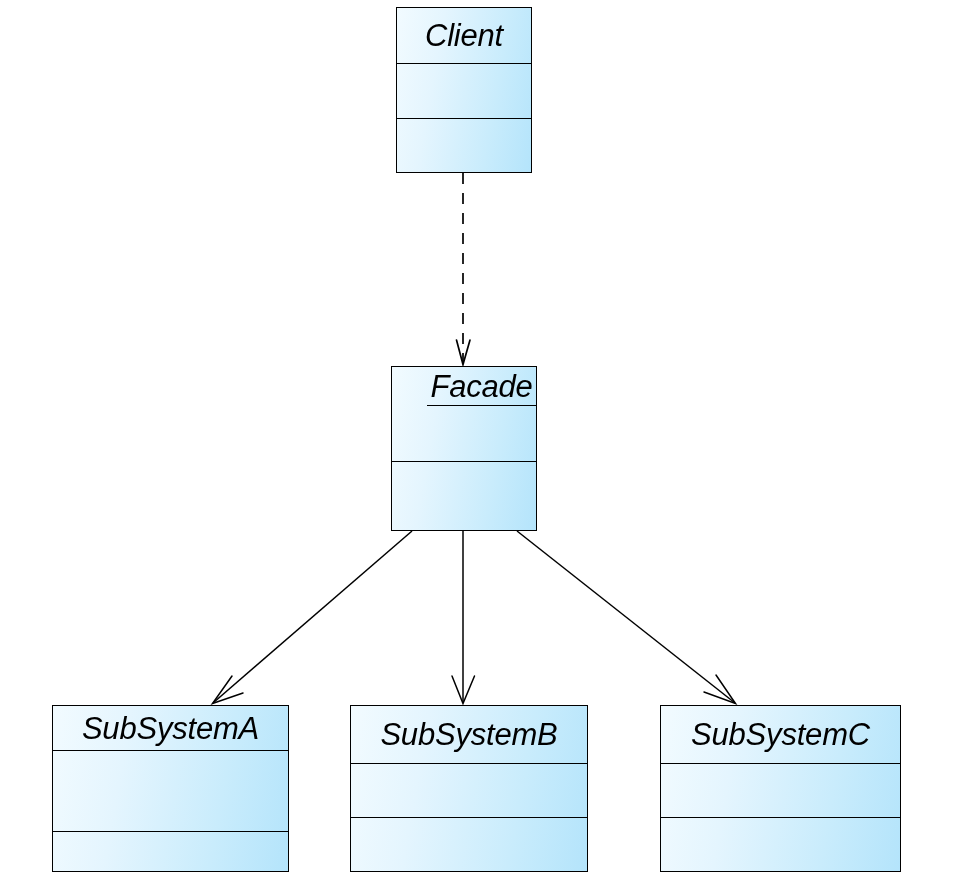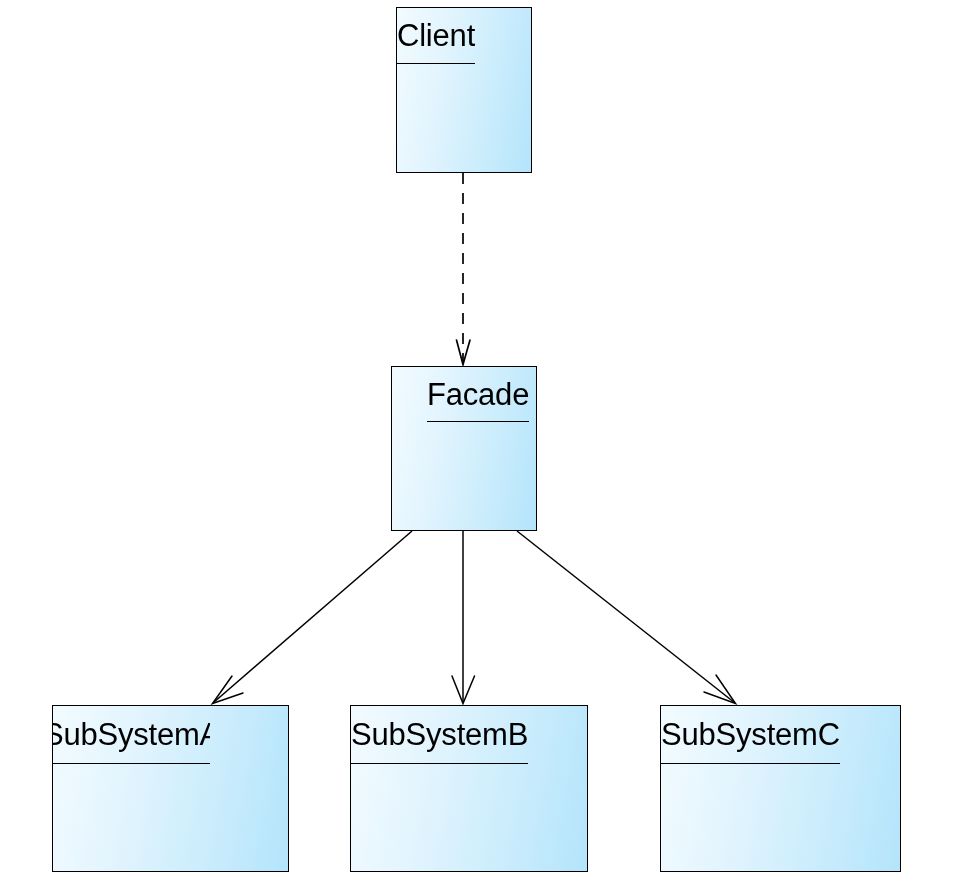--- a/index.html
+++ b/index.html
@@ -18,22 +18,23 @@
     background: #ffffff;
     overflow: hidden;
   }
   
   .uml-class {
     position: absolute;
     box-sizing: border-box;
     border: 1.6px solid #000000;
     background: linear-gradient(100deg, #f2fbff 0%, #e4f5fe 30%, #c9ecfc 70%, #b4e4fb 100%);
     display: flex;
-    flex-direction: row;
+    flex-direction: column;
     z-index: 3;
+    font-style: italic;
   }
   .uml-name {
     box-sizing: border-box;
     border-bottom: 1.6px solid #000000;
     display: flex;
     align-items: center;
     justify-content: center;
     color: #000000;
     font-size: 31px;
     line-height: 1;
@@ -88,21 +89,21 @@
     </g>
   </svg>
 
   <div class="uml-class" style="left:396px; top:7px; width:136px; height:166px;">
     <div class="uml-name" style="height:56px;">Client</div>
     <div class="uml-attrs" style="height:55px;"></div>
     <div class="uml-ops"></div>
   </div>
 
   <div class="uml-class" style="left:391px; top:366px; width:146px; height:165px;">
-    <div class="uml-name" style="height:55px;margin-left:35px;">Facade</div>
+    <div class="uml-name" style="height:39px;margin-left:35px;">Facade</div>
     <div class="uml-attrs" style="height:56px;"></div>
     <div class="uml-ops"></div>
   </div>
 
   <div class="uml-class" style="left:52px; top:705px; width:237px; height:167px;gap:39px;">
     <div class="uml-name" style="height:58px;">SubSystemA</div>
     <div class="uml-attrs" style="height:54px;"></div>
     <div class="uml-ops"></div>
   </div>
 

